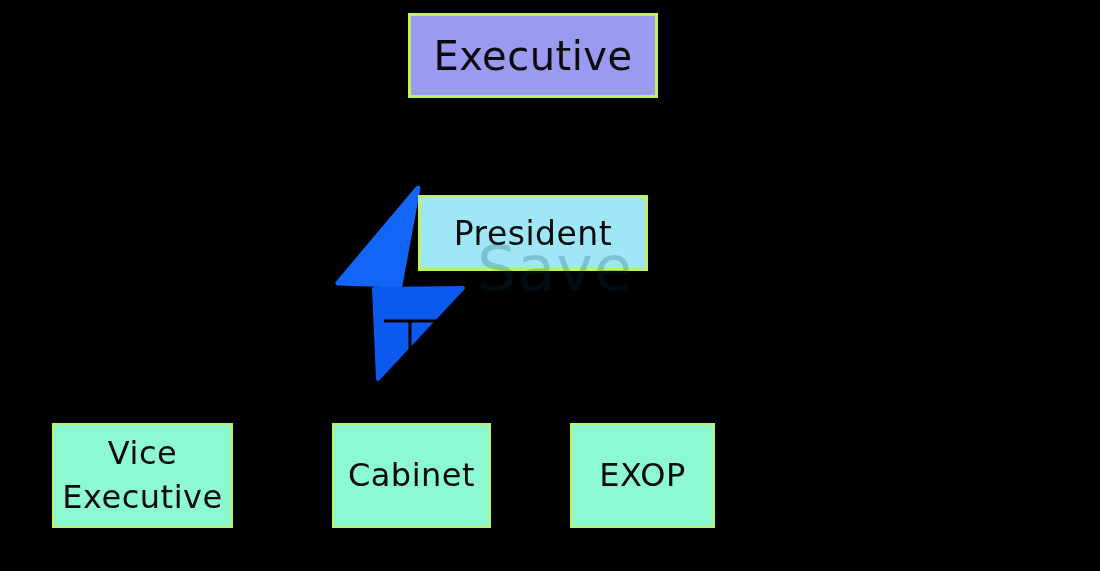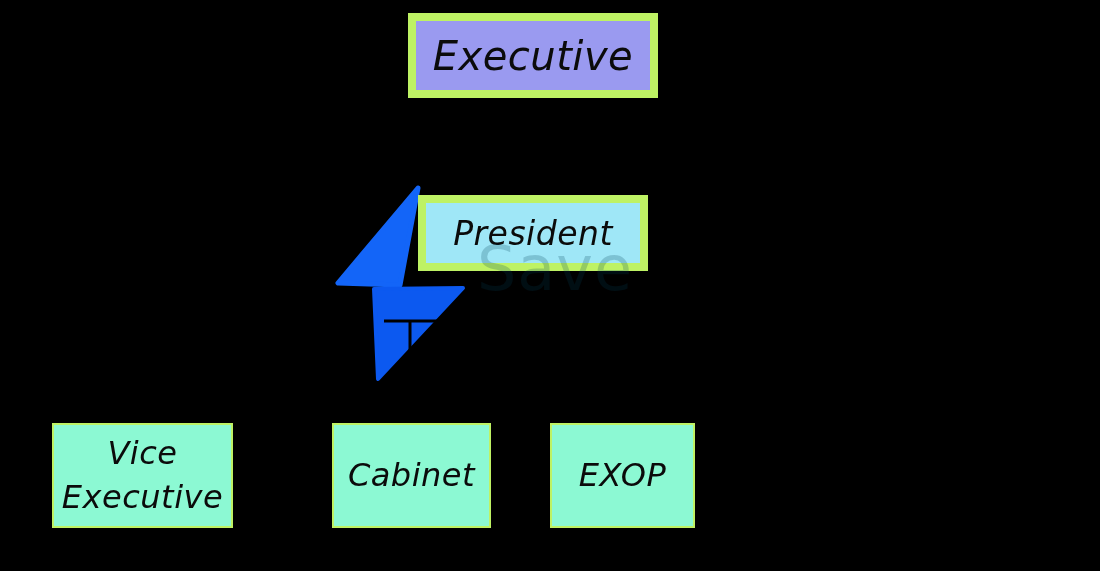--- a/index.html
+++ b/index.html
@@ -13,29 +13,28 @@
   }
   .bolt-svg {
     position: absolute;
     left: 0; top: 0;
     z-index: 1;
   }
   .node {
     position: absolute;
     z-index: 2;
     box-sizing: border-box;
-    border: 8px solid #bef264;
+    border: 3px solid #bef264;
     display: flex;
     align-items: center;
     justify-content: center;
     text-align: center;
     color: #0b0b0b;
     white-space: pre-line;
     letter-spacing: 0.5px;
-    font-style: italic;
   }
   .node-root {
     left: 408px; top: 13px;
     width: 250px; height: 85px;
     background: #9a9af0;
     font-size: 40px;
   }
   .node-president {
     left: 418px; top: 195px;
     width: 230px; height: 76px;
@@ -44,21 +43,21 @@
   }
   .node-child {
     top: 423px; height: 105px;
     background: #8cf9d3;
     font-size: 32px;
     line-height: 1.36;
     border-width: 2px;
   }
   .node-vp   { left: 52px;  width: 181px; }
   .node-cab  { left: 332px; width: 159px; }
-  .node-exop { left: 550px; width: 145px; }
+  .node-exop { left: 570px; width: 145px; }
   .node-fed  { left: 822px; width: 227px; }
   .watermark {
     position: absolute;
     left: 477px; top: 238px;
     z-index: 3;
     font-size: 62px;
     font-weight: normal;
     line-height: 1;
     letter-spacing: 1px;
     color: rgba(0, 62, 88, 0.22);

